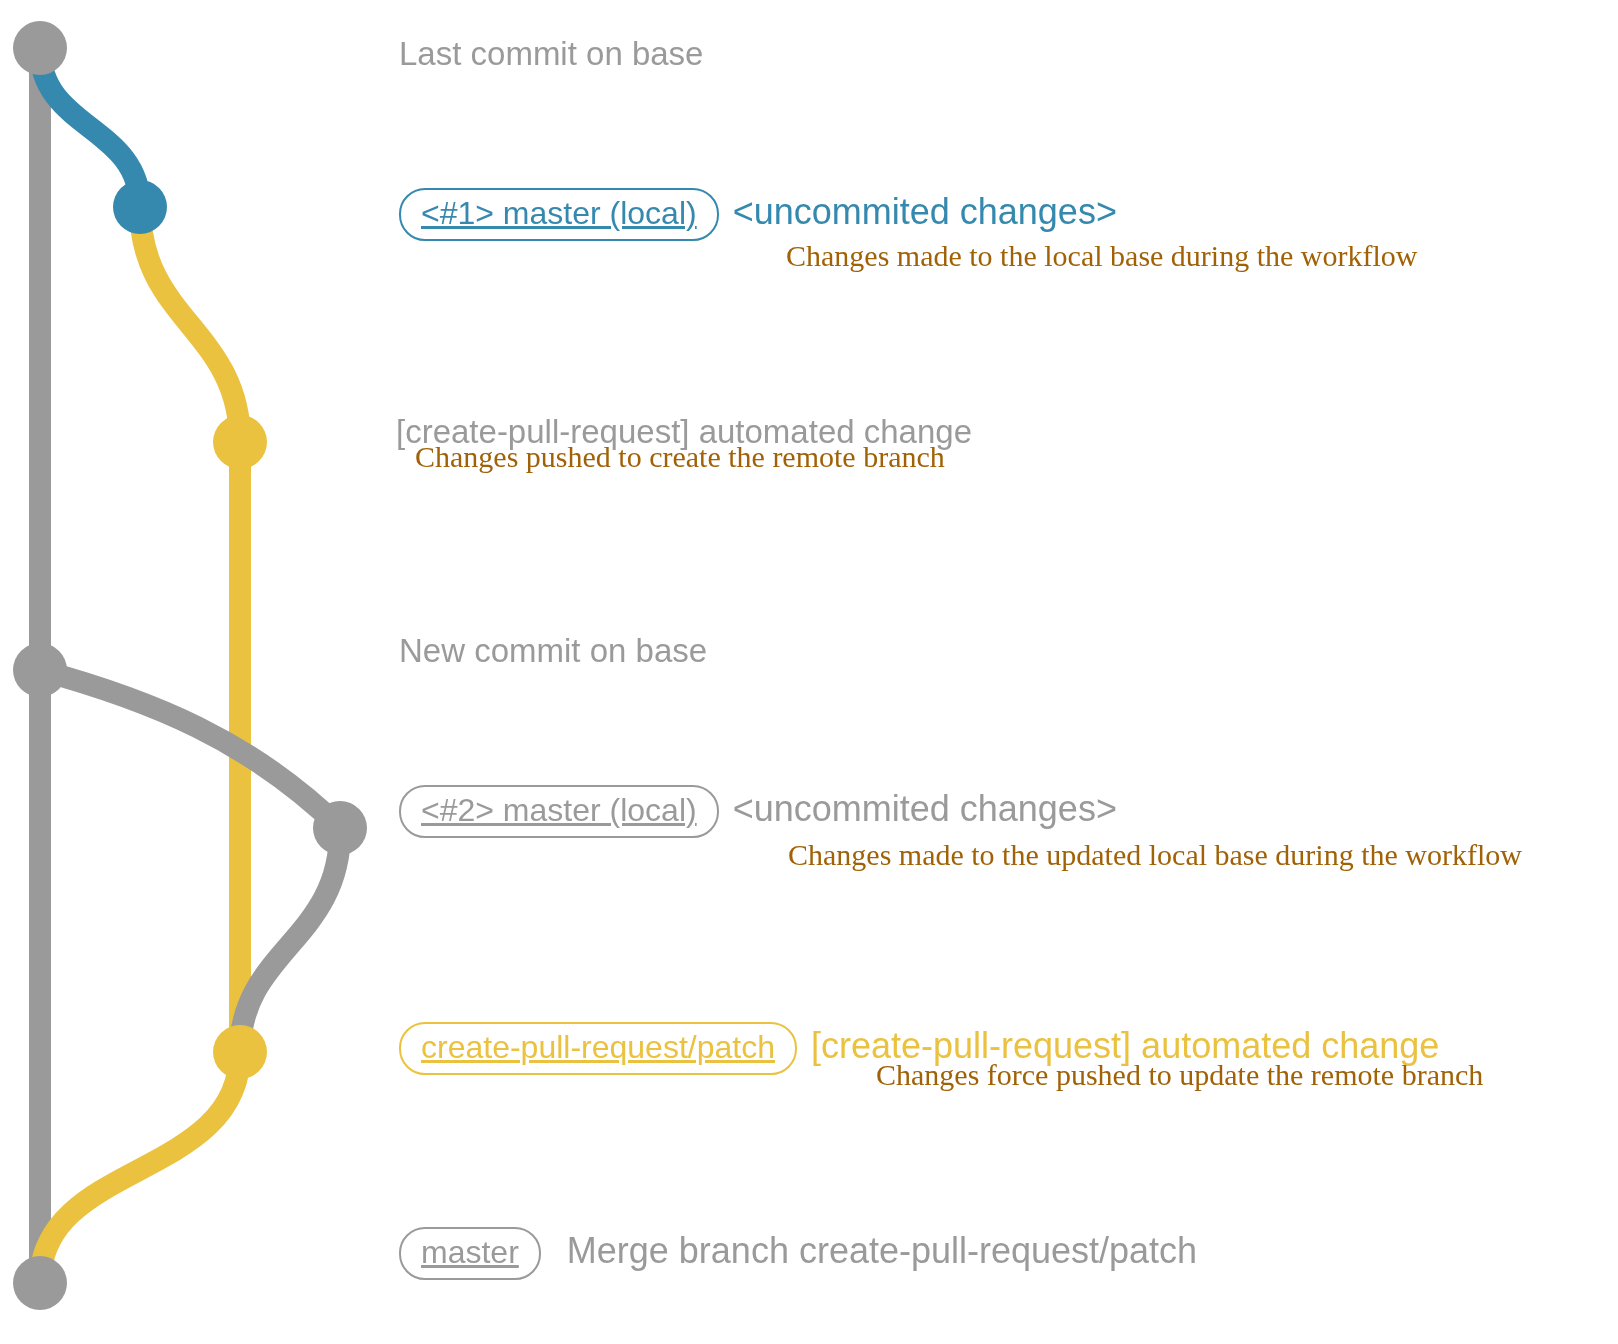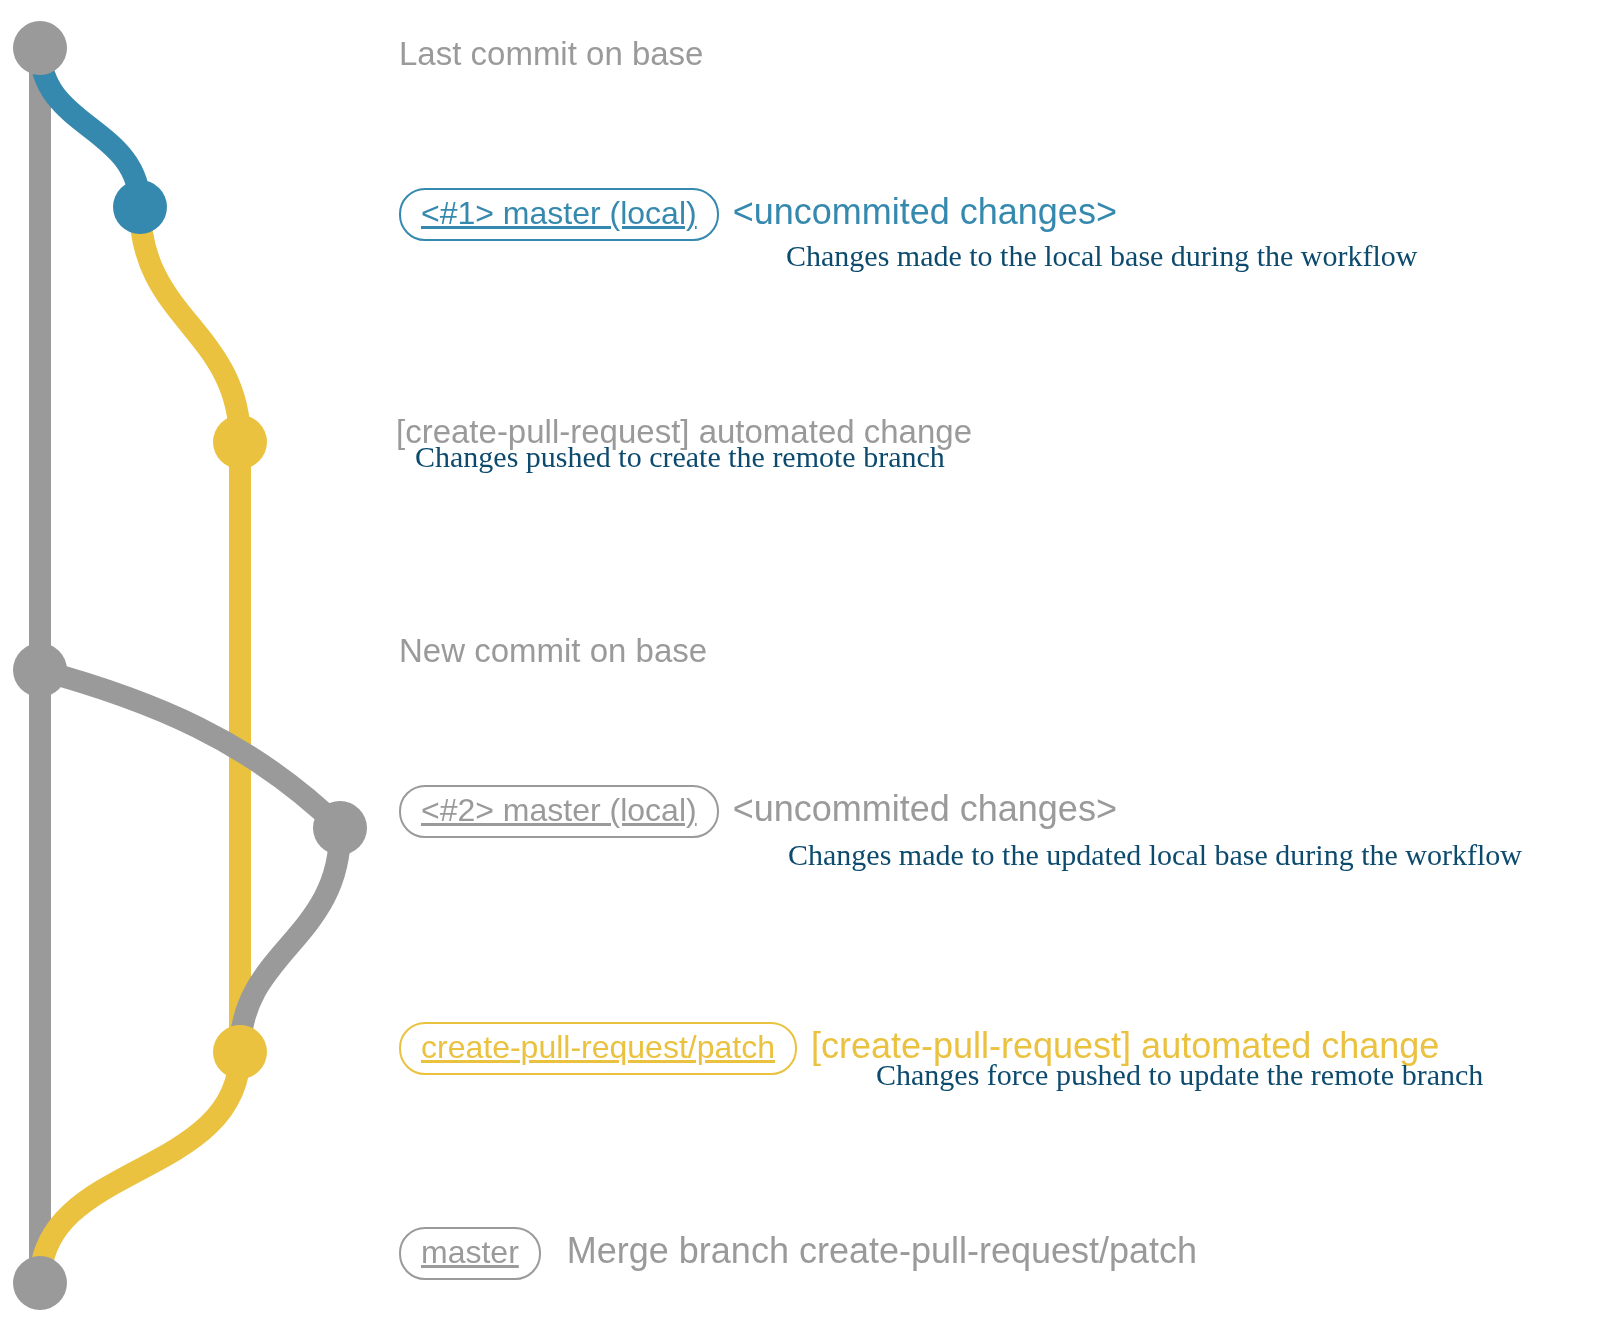--- a/index.html
+++ b/index.html
@@ -49,21 +49,21 @@
     white-space: nowrap;
   }
   .subject.blue { color: #3689ae; }
   .subject.yellow { color: #eac23f; }
   .subject.gray { color: #9a9a9a; }
   .note {
     position: absolute;
     font-family: "Liberation Serif", serif;
     font-size: 30px;
     line-height: 1;
-    color: #0c4a6e;
+    color: #a16207;
     white-space: nowrap;
   }
   .chip-gap { width: 14px; }
   .plain-label {
     position: absolute;
     font-size: 33px;
     line-height: 1;
     color: #9a9a9a;
     white-space: nowrap;
   }

